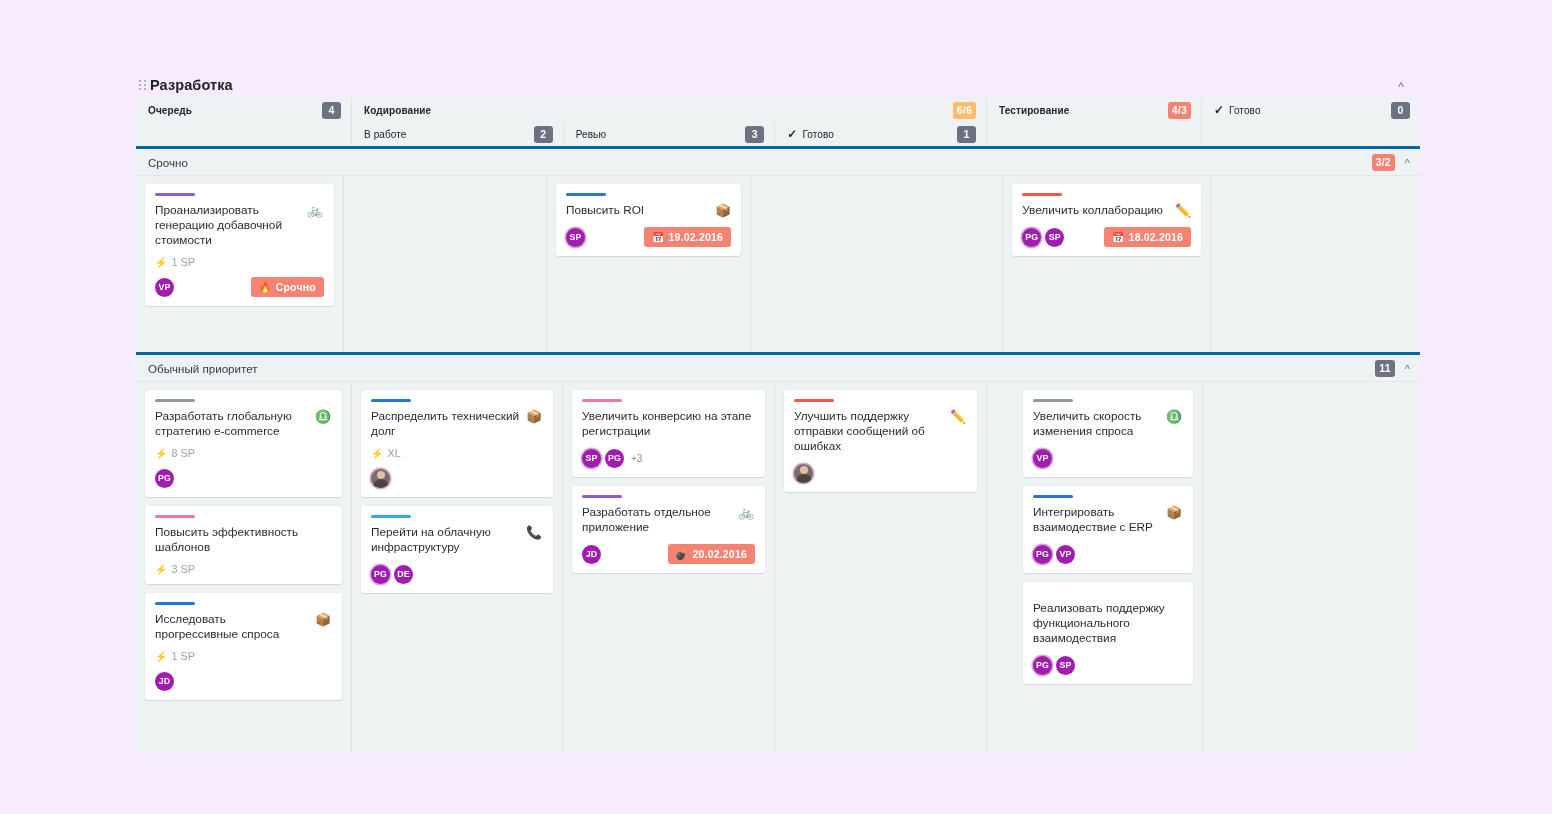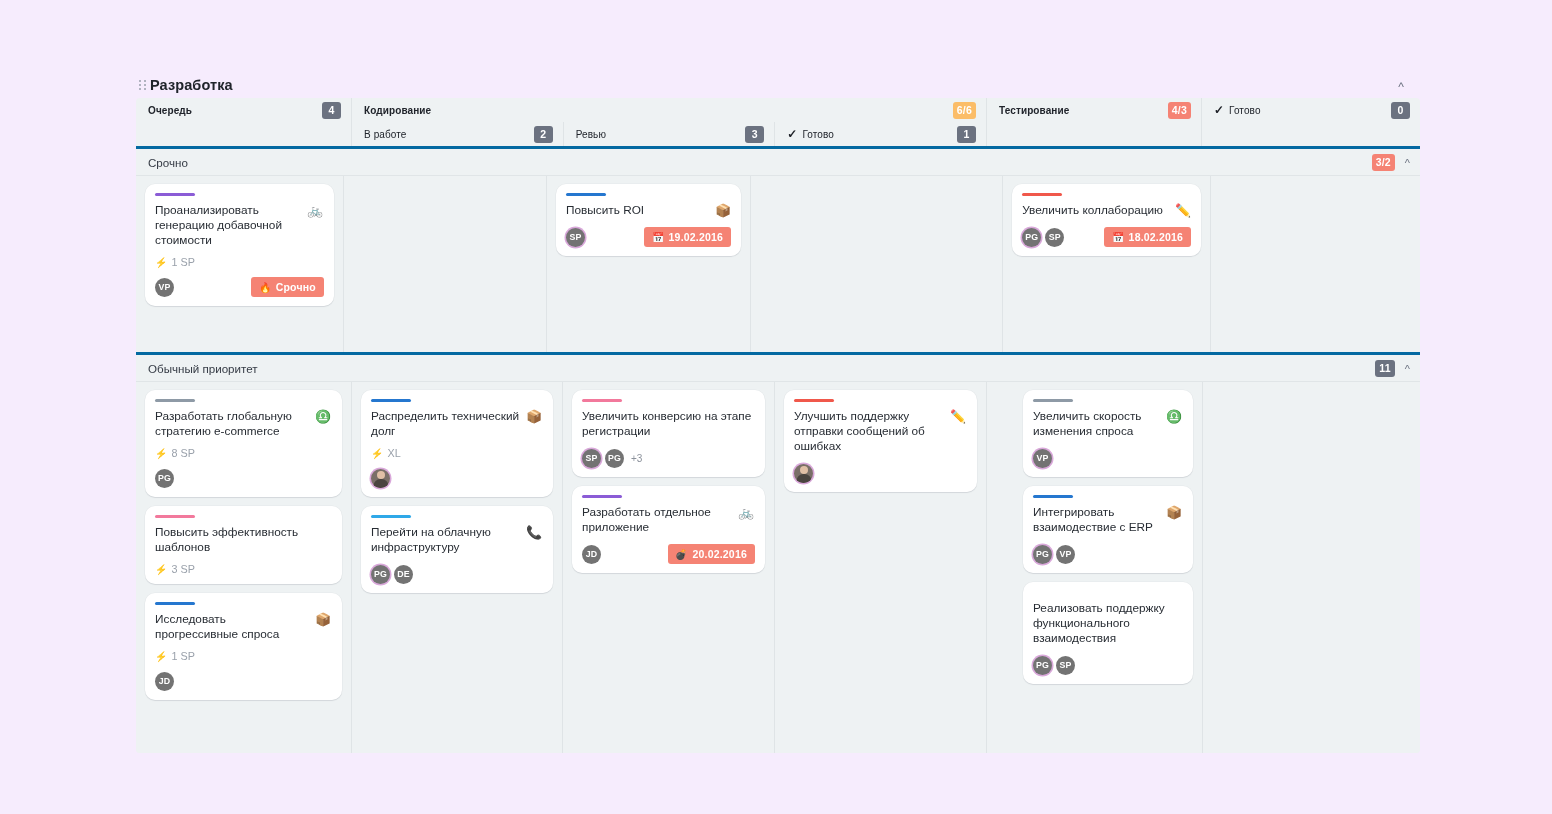--- a/index.html
+++ b/index.html
@@ -84,21 +84,21 @@
     border-left: 1px solid #dfe4e6;
     padding: 8px 9px;
     display: flex; flex-direction: column; gap: 9px;
     align-content: flex-start;
   }
   .lane-cell:first-child { border-left: none; }
 
   
   .card {
     background: #ffffff;
-    border-radius: 10px;
+    border-radius: 3px;
     box-shadow: 0 1px 1px rgba(20,30,50,.10), 0 0 0 .5px rgba(20,30,50,.04);
     padding: 9px 10px 9px 10px;
     position: relative;
   }
   .card-bar { width: 40px; height: 3px; border-radius: 2px; margin-bottom: 7px; }
   .card-top { display: flex; align-items: flex-start; gap: 6px; }
   .card-title {
     font-size: 11.8px; line-height: 15px; color: #272c33;
     flex: 1; word-break: break-word;
   }
@@ -109,21 +109,21 @@
     margin-top: 8px; color: #9aa1ab; font-size: 10.8px;
   }
   .sp-ico { font-size: 10px; color: #9aa1ab; }
 
   .card-foot { display: flex; align-items: center; margin-top: 9px; min-height: 20px; }
   .avatars { display: flex; align-items: center; gap: 4px; }
   .av {
     width: 19px; height: 19px; border-radius: 50%;
     display: inline-flex; align-items: center; justify-content: center;
     font-size: 8.8px; font-weight: bold; letter-spacing: .2px;
-    background: #737373; color: #ffffff;
+    background: #a21caf; color: #ffffff;
     flex: none; overflow: hidden;
   }
   .av.ring { box-shadow: 0 0 0 1.5px #d9a8da; }
   .av.photo { background: #7a6f68; position: relative; }
   .av.photo::after {
     content: ""; position: absolute; left: 50%; bottom: 0;
     width: 15px; height: 9px; border-radius: 7px 7px 0 0;
     background: #4a4440; transform: translateX(-50%);
   }
   .av.photo::before {

